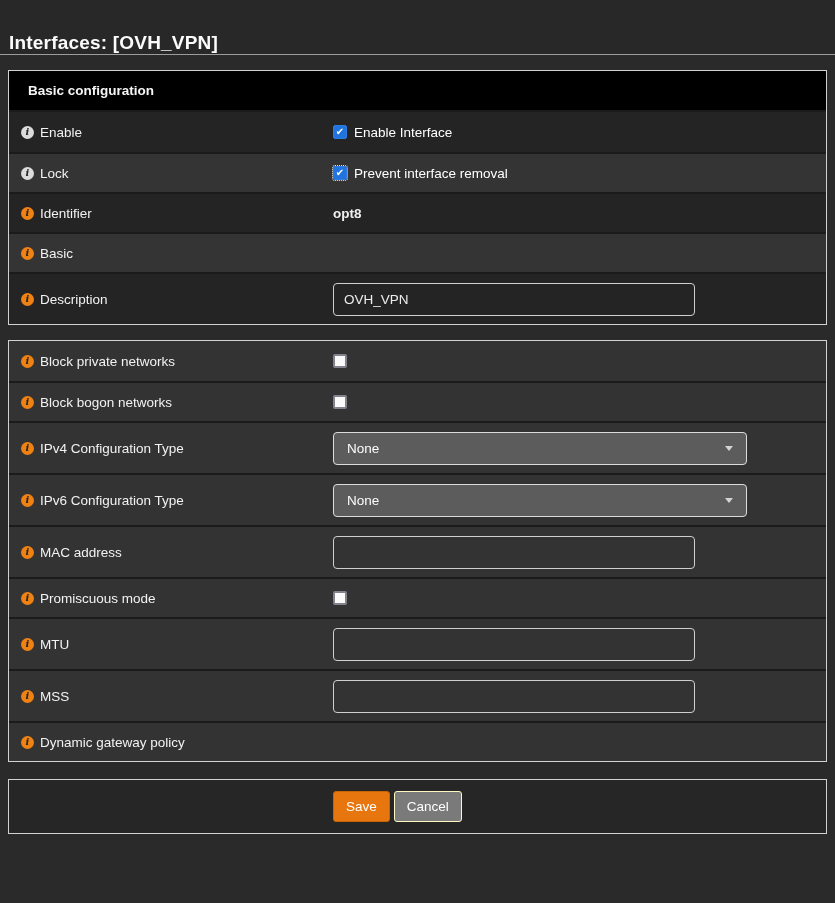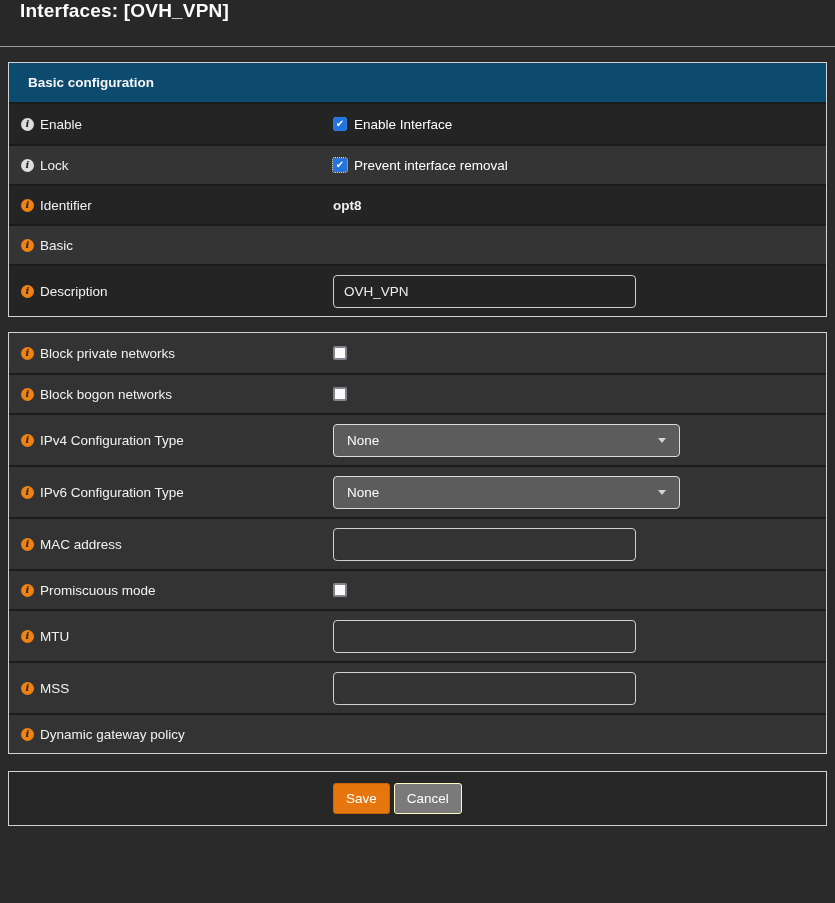--- a/index.html
+++ b/index.html
@@ -6,42 +6,42 @@
   html,body { width:835px; height:903px; overflow:hidden; }
   body {
     background:#2a2a2a;
     font-family:"Liberation Sans", sans-serif;
     color:#f2f2f2;
     font-size:13.5px;
   }
 
   
   .page-header {
-    height:47px;
-    display:flex; align-items:flex-start;
-    padding-left:20px;
+    height:55px;
+    display:flex; align-items:flex-end;
+    padding-left:9px;
     border-bottom:1px solid #9c9c9c;
     background:#282828;
   }
   .page-header h1 {
     font-size:19px; font-weight:bold; color:#fbfbfb; letter-spacing:.2px;
   }
 
   
   main { padding-top:15px; }
   .panel {
     margin:0 8px 15px 8px;
     border:1px solid #d2d2d2;
     background:#333333;
   }
   .panel-header {
     height:41px;
     display:flex; align-items:center;
     padding-left:19px;
-    background:#0c4a6e;
+    background:#000000;
     border-bottom:2px solid #1b1b1b;
     font-weight:bold; font-size:13.5px; color:#f5f5f5;
   }
   .form-row {
     display:flex; align-items:center;
     min-height:40px;
   }
   .form-row.tall { min-height:52px; }
   .form-row + .form-row { border-top:2px solid #1b1b1b; }
 
@@ -88,31 +88,31 @@
   .checkbox.unchecked {
     background:#fafafa; border:2px solid #83838d;
   }
   .checkbox.focused { outline:1px dotted #e9e9e9; outline-offset:0px; }
 
   .cb-text { color:#ffffff; }
 
   .static-value { color:#efefef;font-weight:bold; }
 
   .text-input {
-    width:303px; height:33px;
+    width:362px; height:33px;
     background:transparent;
     border:1px solid #cfcfcf; border-radius:4px;
     color:#ececec; font-size:13.5px;
     font-family:"Liberation Sans", sans-serif;
     padding:0 10px;
     outline:none;
   }
 
   .select {
-    width:347px; height:33px;
+    width:414px; height:33px;
     background:#5c5c5c;
     border:1px solid #dcdcdc; border-radius:4px;
     display:flex; align-items:center; justify-content:space-between;
     padding:0 13px;
     color:#fdfdfd; cursor:pointer;
   }
   .caret {
     width:0; height:0;
     border-left:4px solid transparent;
     border-right:4px solid transparent;

